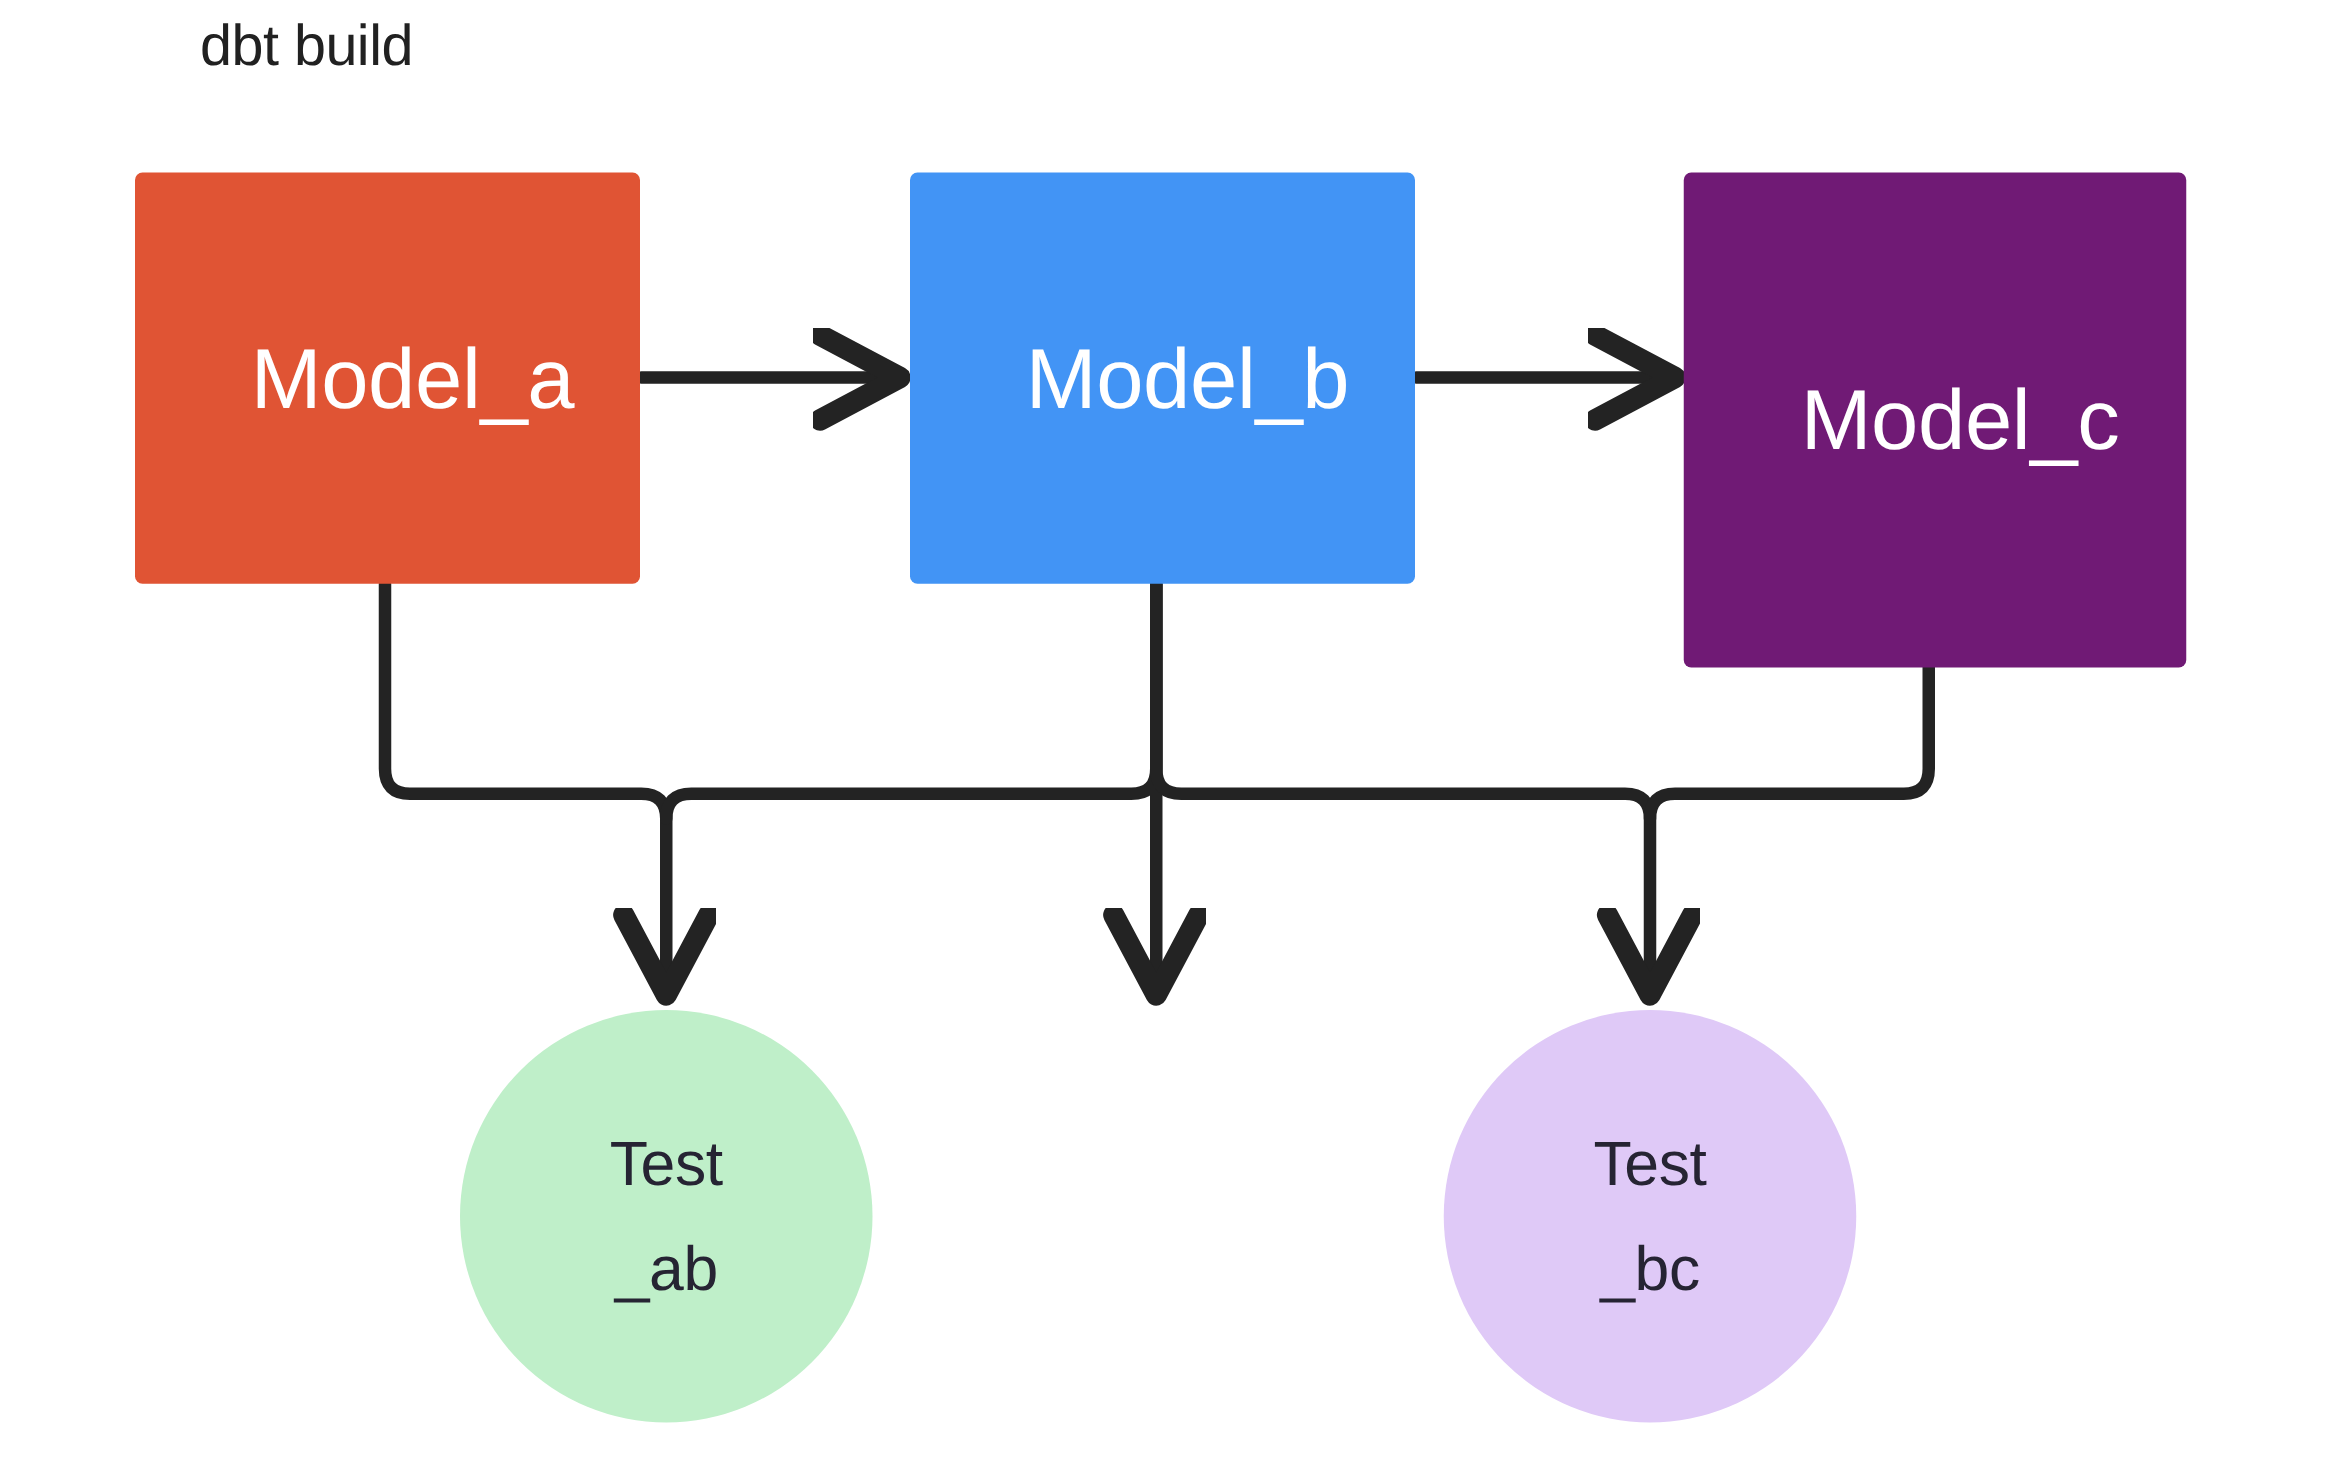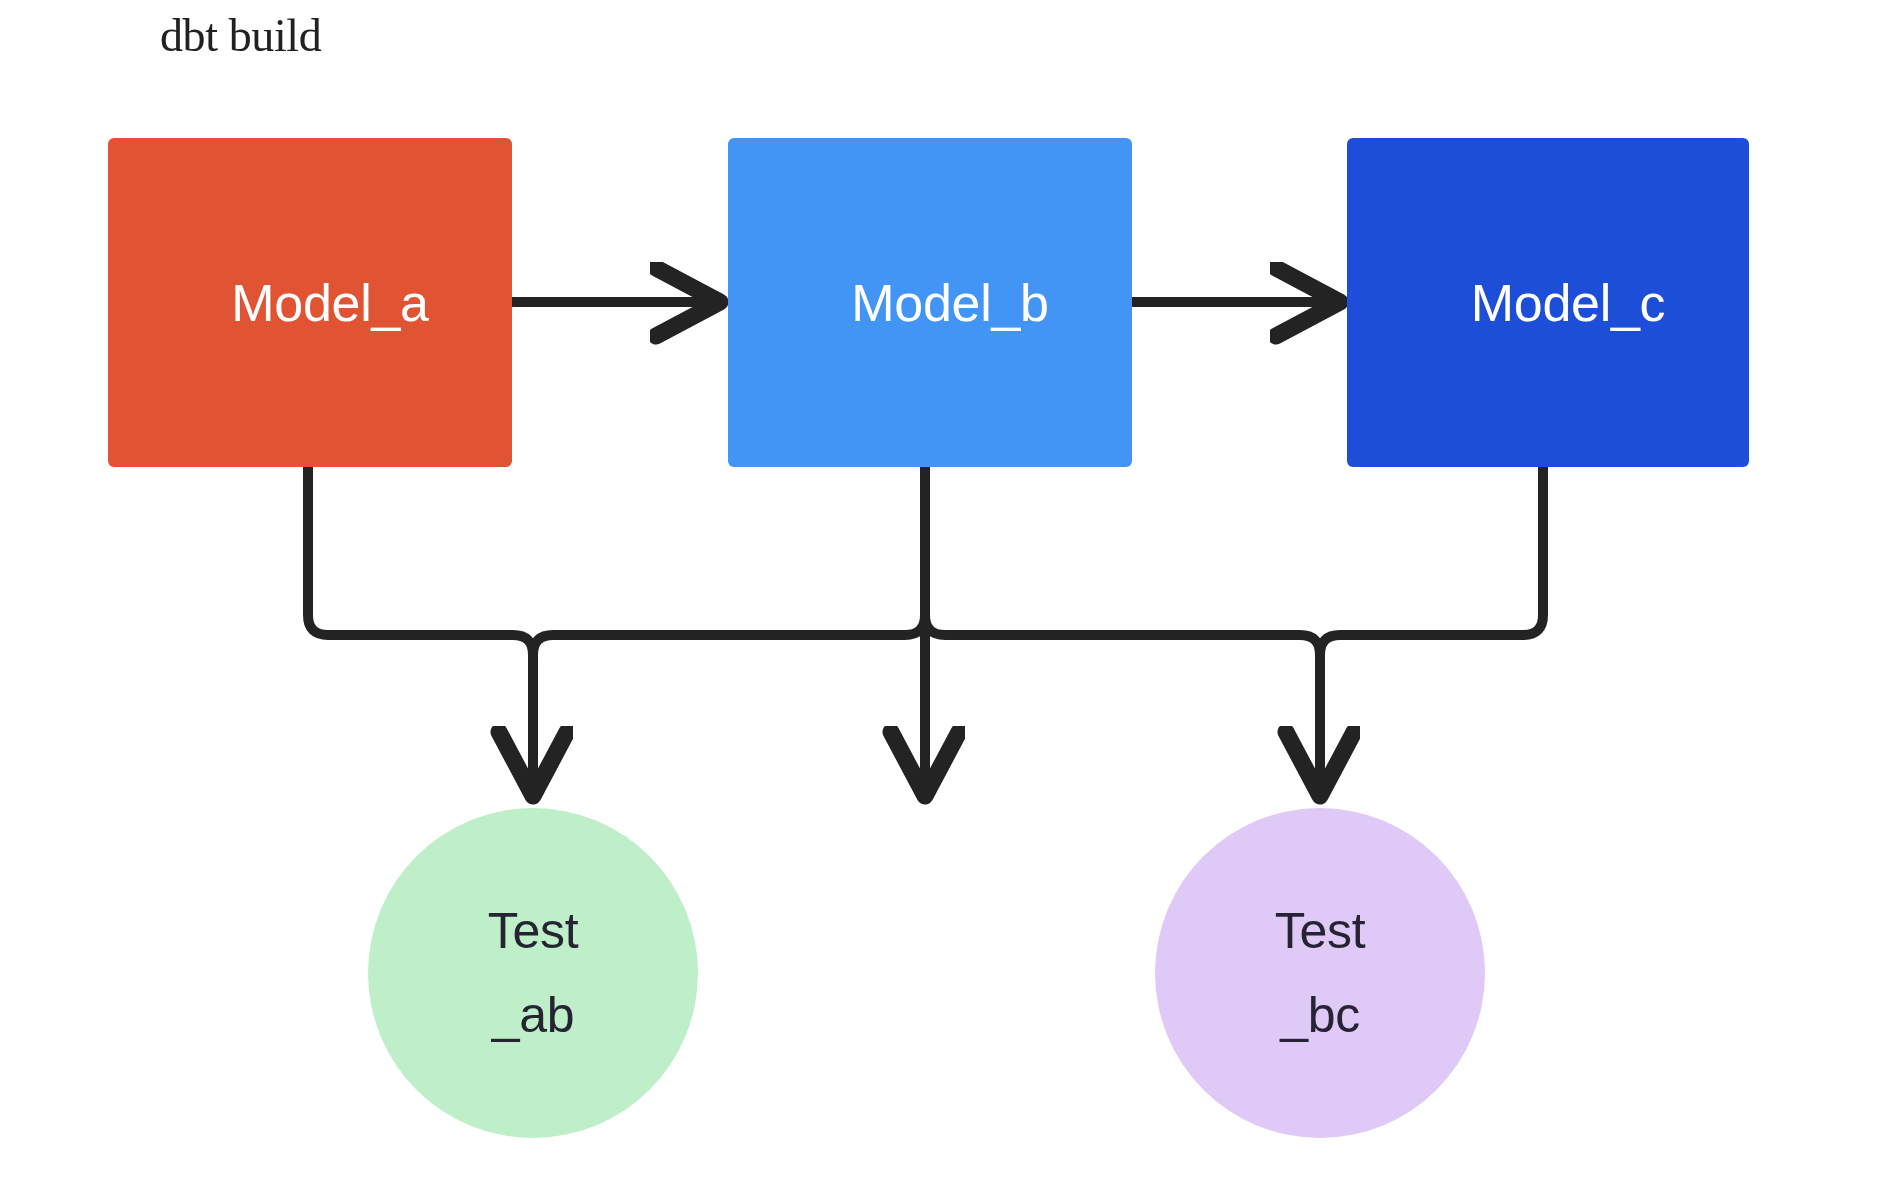--- a/index.html
+++ b/index.html
@@ -27,37 +27,36 @@
   }
   .diagram-title {
     position: absolute;
     left: 160px;
     top: 10px;
     font-size: 46px;
     line-height: 1.15;
     color: #212121;
     letter-spacing: -0.4px;
     white-space: nowrap;
-    font-family: Liberation Serif, serif;
   }
   .model-node {
     position: absolute;
     display: flex;
     align-items: center;
     justify-content: center;
     border-radius: 6px;
     color: #ffffff;
-    font-size: 52px;
+    font-size: 68px;
     letter-spacing: -0.3px;
     box-sizing: border-box;
     padding-left: 40px;
   }
   #model-a { left: 108px;  top: 138px; width: 404px; height: 329px; background: #E05434; }
   #model-b { left: 728px;  top: 138px; width: 404px; height: 329px; background: #4294F5; }
-  #model-c { left: 1347px; top: 138px; width: 402px; height: 329px; background: #1d4ed8; }
+  #model-c { left: 1347px; top: 138px; width: 402px; height: 396px; background: #701a75; }
 
   .test-node {
     position: absolute;
     display: flex;
     flex-direction: column;
     align-items: center;
     justify-content: center;
     border-radius: 50%;
     color: #262433;
     font-size: 50px;

